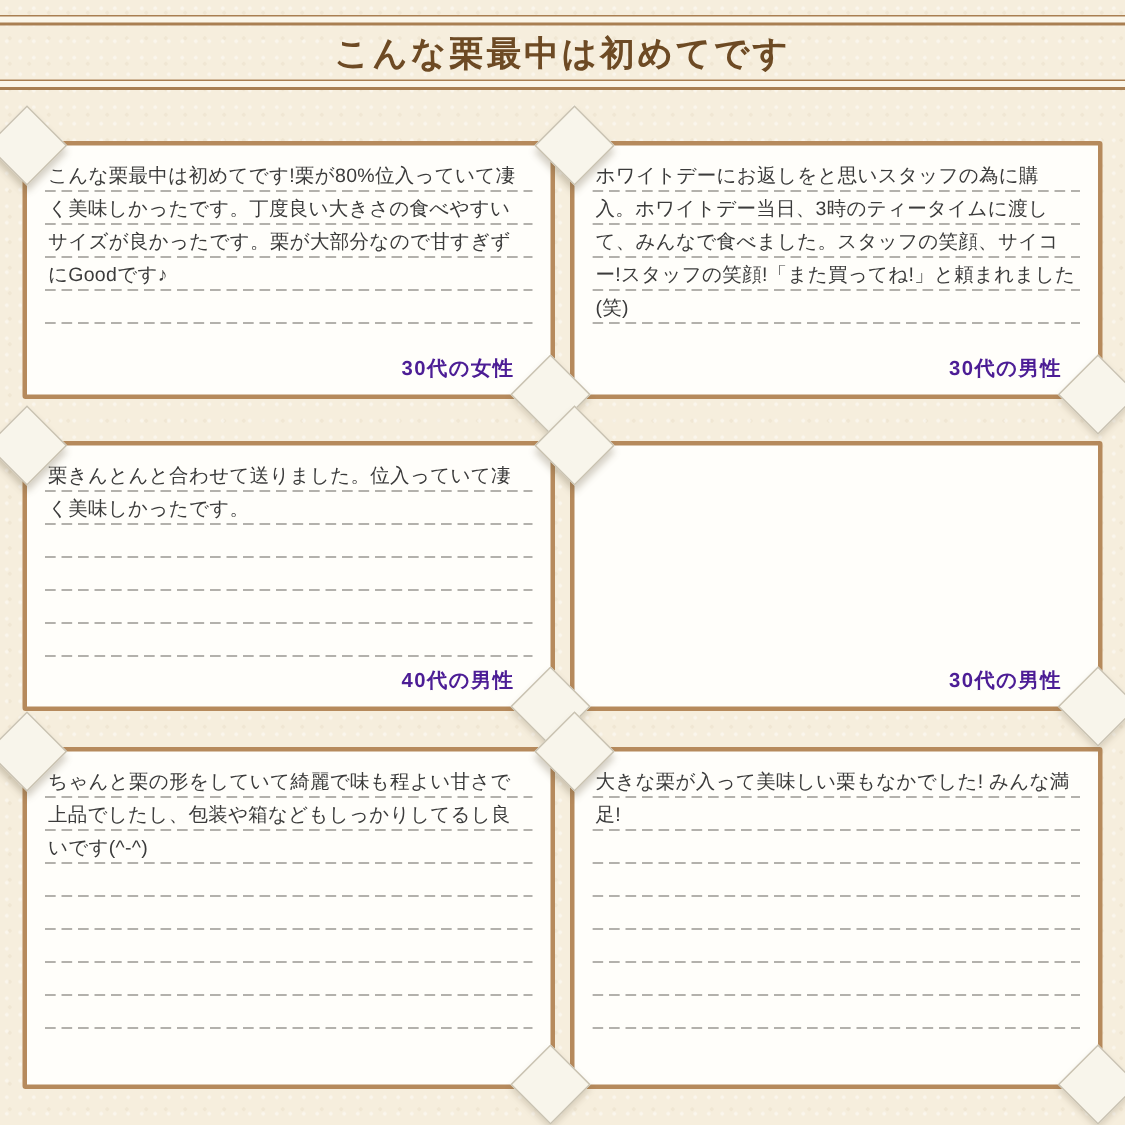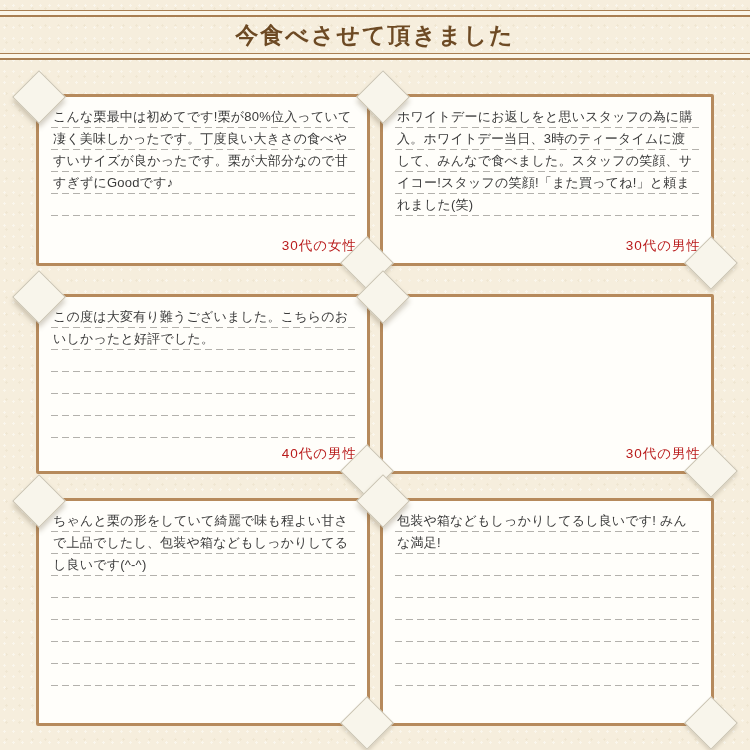--- a/index.html
+++ b/index.html
@@ -28,21 +28,21 @@
     color:#6d4a24;
     font-size:23px;
     font-weight:bold;
     letter-spacing:2px;
     line-height:36px;
     height:36px;
     margin:0;
   }
 
   
-  .row{display:flex;gap:10px;padding:0 36px;}
+  .row{display:flex;gap:10px;padding:0 15px;}
   .row-1{margin-top:34px;}
   .row-2{margin-top:28px;}
   .row-3{margin-top:24px;justify-content:flex-end;}
   .row-1 .card{height:166px;}
   .row-2 .card{height:174px;}
   .row-3 .card{height:222px;}
 
   .card{
     position:relative;
     flex:1;
@@ -63,24 +63,24 @@
   .review-text{
     margin:0;
     padding:0 2px;
     font-size:13px;
     line-height:22px;
     color:#3b3b3b;
     letter-spacing:.2px;
   }
   .review-author{
     position:absolute;
-    right:10px;bottom:8px;
+    right:24px;bottom:8px;
     font-size:13.5px;
-    font-weight:400;
-    color:#b91c1c;
+    font-weight:700;
+    color:#4c1d95;
     letter-spacing:1px;
   }
 
   
   .fold{
     position:absolute;
     width:36px;height:36px;
     background:#f8f5eb;
     border:1px solid #c9c2b1;
     transform:rotate(45deg);
@@ -88,21 +88,21 @@
     z-index:2;
   }
   .fold-tl{top:-19px;left:-19px;}
   .fold-br{bottom:-19px;right:-19px;box-shadow:2px 2px 4px rgba(110,95,70,.22);}
 </style>
 </head>
 <body>
 
 <div class="header">
   <div class="hr-double"></div>
-  <h1 class="page-title">今食べさせて頂きました</h1>
+  <h1 class="page-title">こんな栗最中は初めてです</h1>
   <div class="hr-double"></div>
 </div>
 
 <div class="row row-1">
   <div class="card">
     <div class="fold fold-tl"></div>
     <div class="fold fold-br"></div>
     <div class="lines">
       <p class="review-text">こんな栗最中は初めてです!栗が80%位入っていて凄く美味しかったです。丁度良い大きさの食べやすいサイズが良かったです。栗が大部分なので甘すぎずにGoodです♪</p>
     </div>
@@ -116,21 +116,21 @@
     </div>
     <div class="review-author">30代の男性</div>
   </div>
 </div>
 
 <div class="row row-2">
   <div class="card">
     <div class="fold fold-tl"></div>
     <div class="fold fold-br"></div>
     <div class="lines">
-      <p class="review-text">この度は大変有り難うございました。こちらのおいしかったと好評でした。</p>
+      <p class="review-text">栗きんとんと合わせて送りました。位入っていて凄く美味しかったです。</p>
     </div>
     <div class="review-author">40代の男性</div>
   </div>
   <div class="card">
     <div class="fold fold-tl"></div>
     <div class="fold fold-br"></div>
     <div class="review-author">30代の男性</div>
   </div>
 </div>
 
@@ -140,17 +140,17 @@
     <div class="fold fold-br"></div>
     <div class="lines">
       <p class="review-text">ちゃんと栗の形をしていて綺麗で味も程よい甘さで上品でしたし、包装や箱などもしっかりしてるし良いです(^-^)</p>
     </div>
     <div class="review-author"></div>
   </div>
   <div class="card">
     <div class="fold fold-tl"></div>
     <div class="fold fold-br"></div>
     <div class="lines">
-      <p class="review-text">包装や箱などもしっかりしてるし良いです! みんな満足!</p>
+      <p class="review-text">大きな栗が入って美味しい栗もなかでした! みんな満足!</p>
     </div>
     <div class="review-author"></div>
   </div>
 </div>
 
 </body></html>

